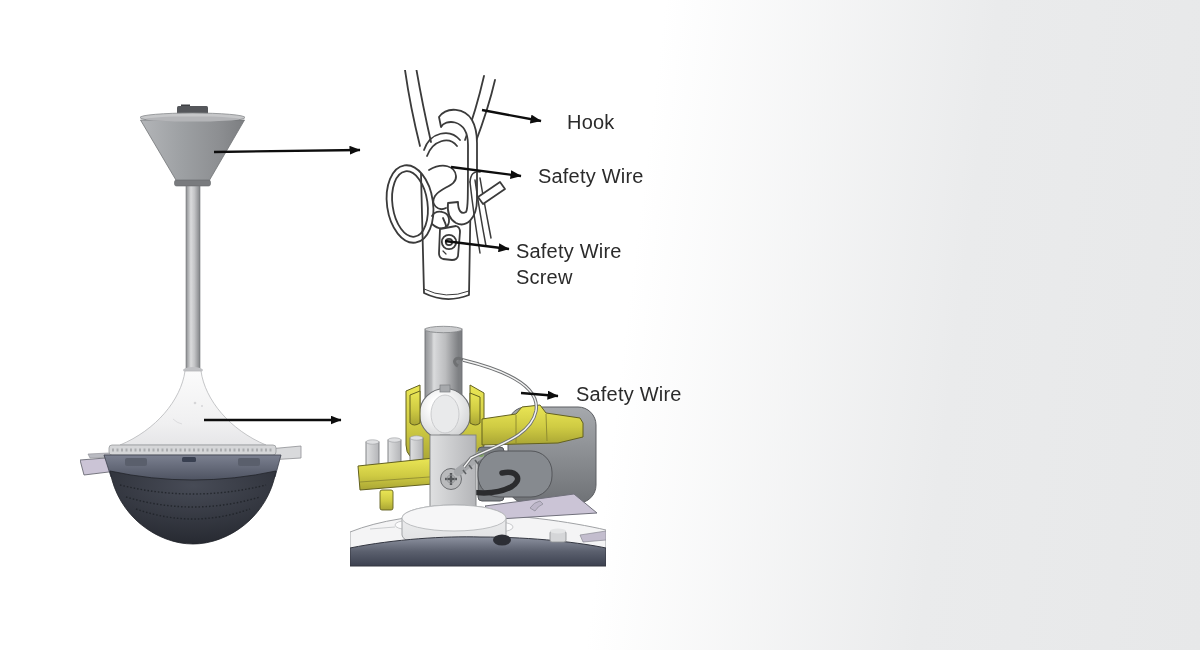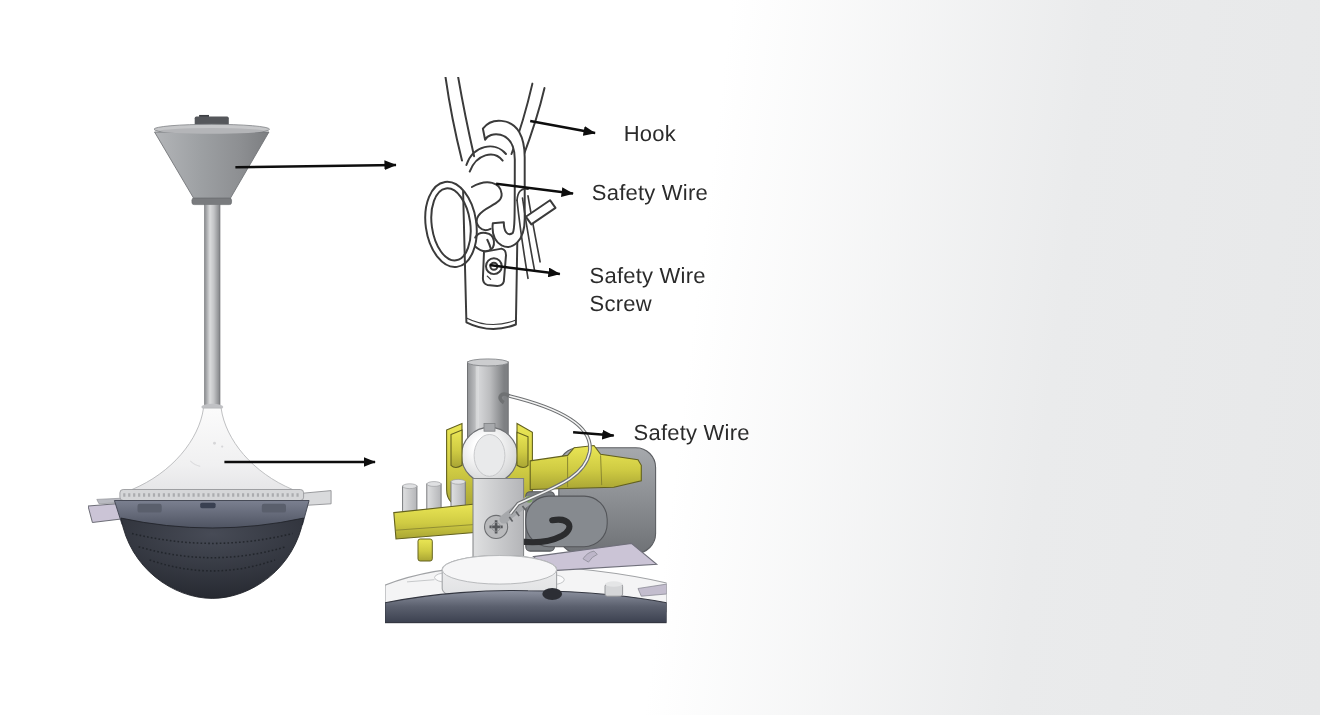--- a/index.html
+++ b/index.html
@@ -303,17 +303,17 @@
       <line x1="451" y1="167" x2="521" y2="176" marker-end="url(#ah)"></line>
       <line x1="445" y1="241" x2="509" y2="249" marker-end="url(#ah)"></line>
       <line x1="521" y1="393" x2="558" y2="396" marker-end="url(#ah)"></line>
     </g>
   </svg>
 
   <div class="label nowrap" style="left:567px;top:110px;">Hook</div>
 
   <div class="label nowrap" style="left:538px;top:164px;">Safety Wire</div>
 
-  <div class="label" style="left:536px;top:239px;width:112px;">Safety Wire Screw</div>
+  <div class="label" style="left:516px;top:239px;width:112px;">Safety Wire Screw</div>
 
   <div class="label nowrap" style="left:576px;top:382px;">Safety Wire</div>
 
 </div>
 
 </body></html>

